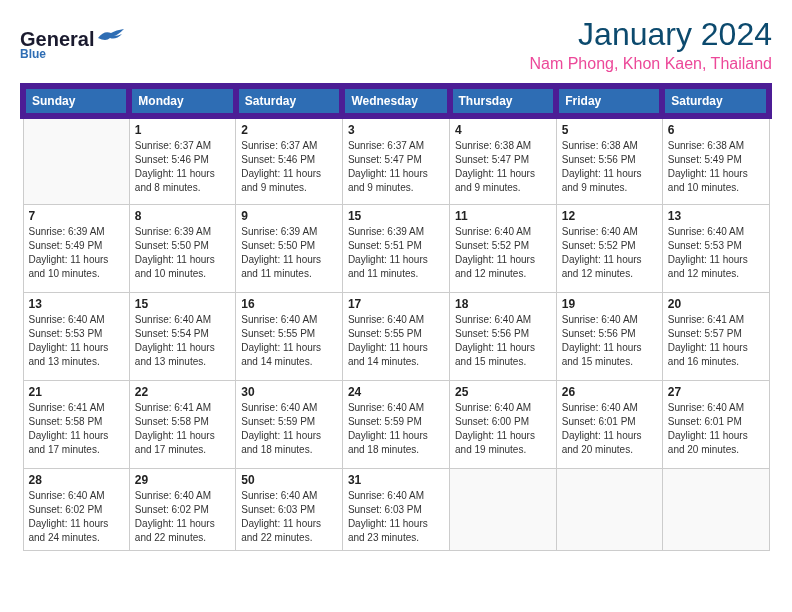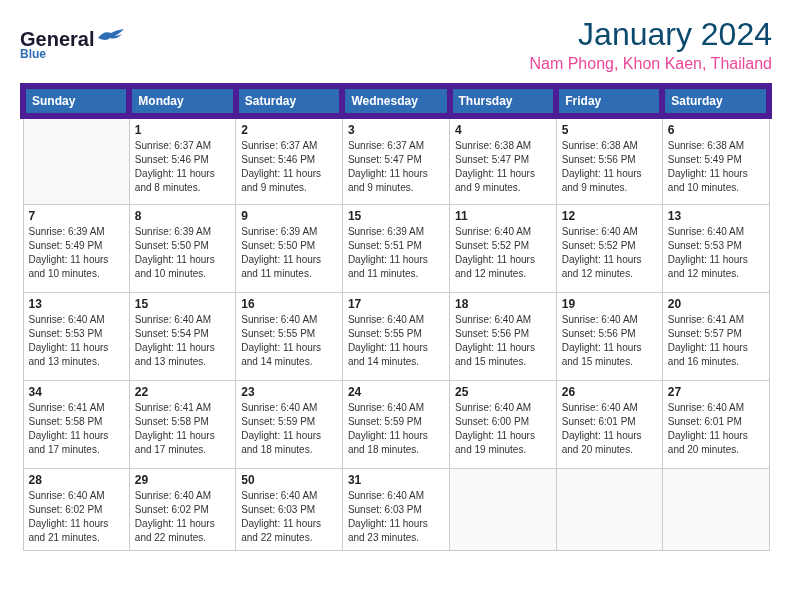--- a/index.html
+++ b/index.html
@@ -200,29 +200,29 @@
             <span class="day-number">19</span>
             <div class="day-info"><span>Sunrise: 6:40 AM</span><br><span>Sunset: 5:56 PM</span><br><span>Daylight: 11 hours and 15 minutes.</span></div>
           </td>
           <td>
             <span class="day-number">20</span>
             <div class="day-info"><span>Sunrise: 6:41 AM</span><br><span>Sunset: 5:57 PM</span><br><span>Daylight: 11 hours and 16 minutes.</span></div>
           </td>
         </tr>
         <tr>
           <td>
-            <span class="day-number">34</span>
+            <span class="day-number">21</span>
             <div class="day-info"><span>Sunrise: 6:41 AM</span><br><span>Sunset: 5:58 PM</span><br><span>Daylight: 11 hours and 17 minutes.</span></div>
           </td>
           <td>
             <span class="day-number">22</span>
             <div class="day-info"><span>Sunrise: 6:41 AM</span><br><span>Sunset: 5:58 PM</span><br><span>Daylight: 11 hours and 17 minutes.</span></div>
           </td>
           <td>
-            <span class="day-number">23</span>
+            <span class="day-number">30</span>
             <div class="day-info"><span>Sunrise: 6:40 AM</span><br><span>Sunset: 5:59 PM</span><br><span>Daylight: 11 hours and 18 minutes.</span></div>
           </td>
           <td>
             <span class="day-number">24</span>
             <div class="day-info"><span>Sunrise: 6:40 AM</span><br><span>Sunset: 5:59 PM</span><br><span>Daylight: 11 hours and 18 minutes.</span></div>
           </td>
           <td>
             <span class="day-number">25</span>
             <div class="day-info"><span>Sunrise: 6:40 AM</span><br><span>Sunset: 6:00 PM</span><br><span>Daylight: 11 hours and 19 minutes.</span></div>
           </td>
@@ -231,21 +231,21 @@
             <div class="day-info"><span>Sunrise: 6:40 AM</span><br><span>Sunset: 6:01 PM</span><br><span>Daylight: 11 hours and 20 minutes.</span></div>
           </td>
           <td>
             <span class="day-number">27</span>
             <div class="day-info"><span>Sunrise: 6:40 AM</span><br><span>Sunset: 6:01 PM</span><br><span>Daylight: 11 hours and 20 minutes.</span></div>
           </td>
         </tr>
         <tr>
           <td>
             <span class="day-number">28</span>
-            <div class="day-info"><span>Sunrise: 6:40 AM</span><br><span>Sunset: 6:02 PM</span><br><span>Daylight: 11 hours and 21 minutes.</span></div>
+            <div class="day-info"><span>Sunrise: 6:40 AM</span><br><span>Sunset: 6:02 PM</span><br><span>Daylight: 11 hours and 24 minutes.</span></div>
           </td>
           <td>
             <span class="day-number">29</span>
             <div class="day-info"><span>Sunrise: 6:40 AM</span><br><span>Sunset: 6:02 PM</span><br><span>Daylight: 11 hours and 22 minutes.</span></div>
           </td>
           <td>
             <span class="day-number">50</span>
             <div class="day-info"><span>Sunrise: 6:40 AM</span><br><span>Sunset: 6:03 PM</span><br><span>Daylight: 11 hours and 22 minutes.</span></div>
           </td>
           <td>

